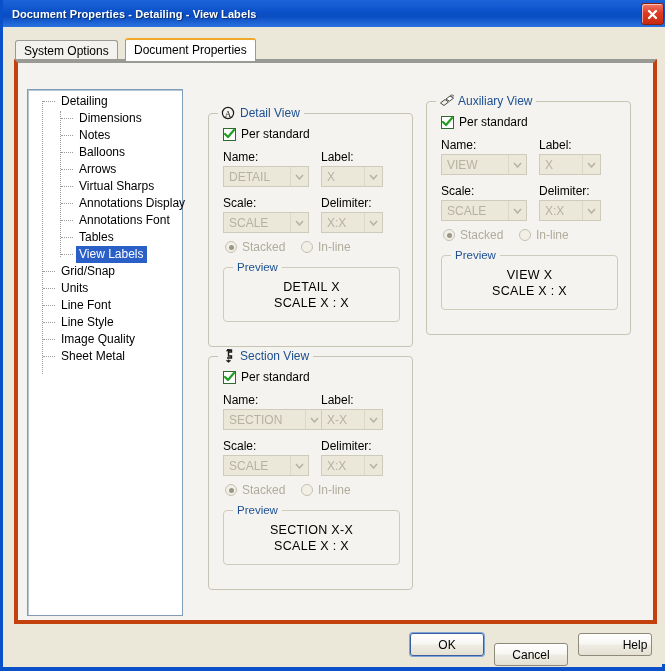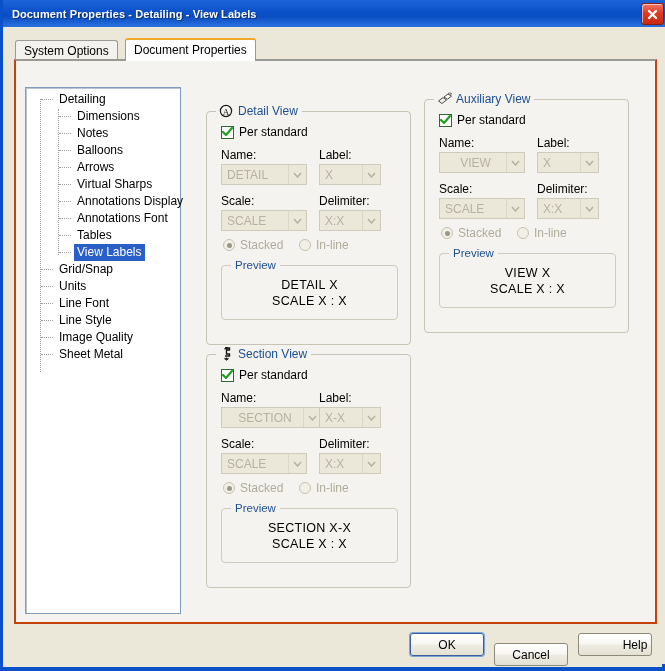--- a/index.html
+++ b/index.html
@@ -100,21 +100,21 @@
     padding-top: 2px;
   }
 
   
   #panel {
     position: absolute;
     left: 8px; top: 32px;
     width: 643px; height: 565px;
     box-sizing: border-box;
     background: #f4f3ef;
-    border: 2px solid #c2410c;
+    border: 4px solid #c2410c;
     border-top-color: #9a9a94;
   }
 
   
   #tree-outer {
     position: absolute;
     left: 9px; top: 26px;
     width: 156px; height: 527px;
     box-sizing: border-box;
     background: #ffffff;
@@ -520,21 +520,21 @@
             <svg width="11" height="10" viewBox="0 0 11 10" aria-hidden="true">
               <path d="M1 5 L4 8 L10 1" stroke="#1f9e1f" stroke-width="2.2" fill="none" stroke-linecap="round" stroke-linejoin="round"></path>
             </svg>
           </span>
           <span>Per standard</span>
         </div>
 
         <div class="flabel" style="left:14px; top:36px;">Name:</div>
         <div class="flabel" style="left:112px; top:36px;">Label:</div>
 
-        <div class="combo" style="left:14px; top:52px; width:86px;text-align:center;">
+        <div class="combo" style="left:14px; top:52px; width:86px;">
           <span class="cval">VIEW</span>
           <span class="carrow">
             <svg width="9" height="6" viewBox="0 0 9 6" aria-hidden="true">
                 <path d="M1 1 L4.5 5 L8 1" fill="none" stroke="#b6b2a2" stroke-width="1.5"></path>
               </svg>
           </span>
         </div>
         <div class="combo" style="left:112px; top:52px; width:62px;">
           <span class="cval">X</span>
           <span class="carrow">
@@ -599,21 +599,21 @@
             <svg width="11" height="10" viewBox="0 0 11 10" aria-hidden="true">
               <path d="M1 5 L4 8 L10 1" stroke="#1f9e1f" stroke-width="2.2" fill="none" stroke-linecap="round" stroke-linejoin="round"></path>
             </svg>
           </span>
           <span>Per standard</span>
         </div>
 
         <div class="flabel" style="left:14px; top:36px;">Name:</div>
         <div class="flabel" style="left:112px; top:36px;">Label:</div>
 
-        <div class="combo" style="left:14px; top:52px; width:101px;text-align:center;">
+        <div class="combo" style="left:14px; top:52px; width:101px;">
           <span class="cval">SECTION</span>
           <span class="carrow">
             <svg width="9" height="6" viewBox="0 0 9 6" aria-hidden="true">
                 <path d="M1 1 L4.5 5 L8 1" fill="none" stroke="#b6b2a2" stroke-width="1.5"></path>
               </svg>
           </span>
         </div>
         <div class="combo" style="left:112px; top:52px; width:62px;">
           <span class="cval">X-X</span>
           <span class="carrow">

